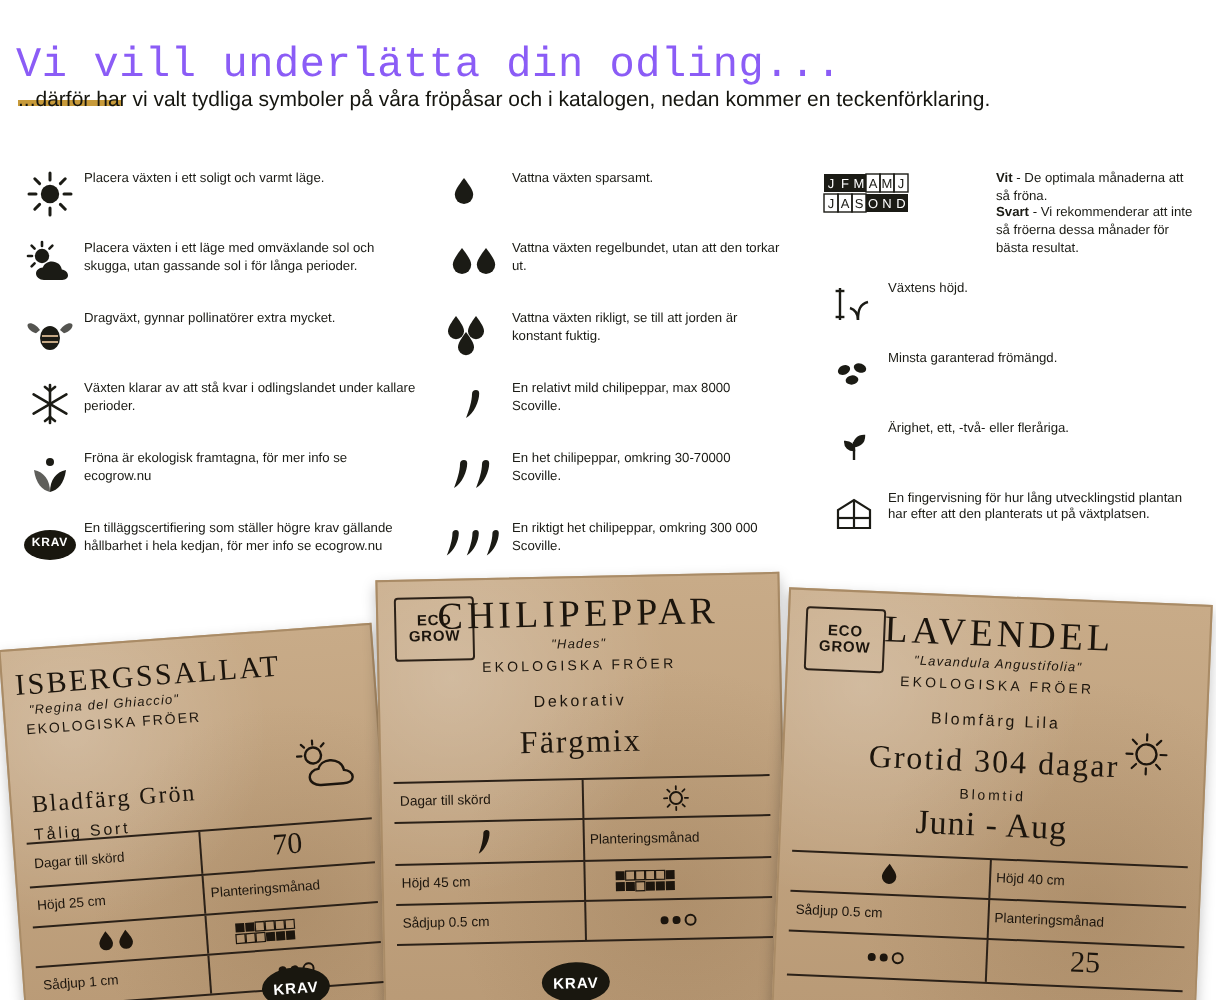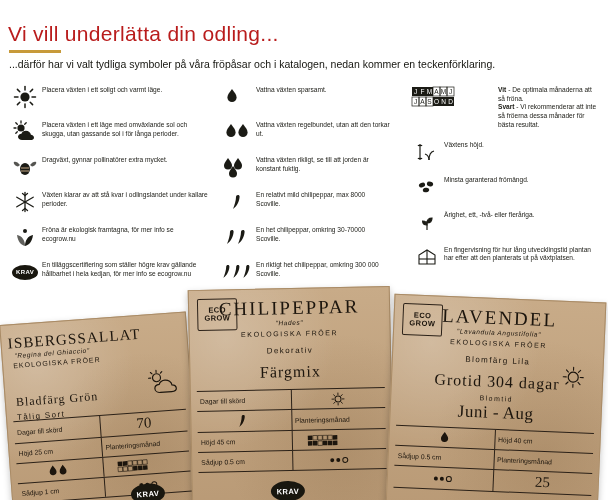--- a/index.html
+++ b/index.html
@@ -8,28 +8,28 @@
     background:#ffffff;
     font-family:"Liberation Sans", sans-serif;
     color:#1c1c1c;
     position:relative;
   }
   .page{position:relative;width:608px;height:500px;}
 
   
   .headline{
     position:absolute;left:8px;top:22px;
-    font-family:Liberation Sans, sans-serif;
-    font-size:21px;letter-spacing:.3px;color:#b91c1c;
+    font-family:Liberation Mono, monospace;
+    font-size:21px;letter-spacing:.3px;color:#8b5cf6;
   }
   .rule{
     position:absolute;left:9px;top:50px;width:52px;height:3px;background:#c79a3a;
   }
   .subhead{
-    position:absolute;left:9px;top:58px;
+    position:absolute;left:9px;top:44px;
     font-size:10.5px;color:#15150f;
   }
 
   
   .legend{
     position:absolute;left:8px;top:84px;width:592px;height:158px;
   }
   .col{position:absolute;top:0;}
   .c1{left:0;width:200px;}
   .c2{left:214px;width:168px;}

